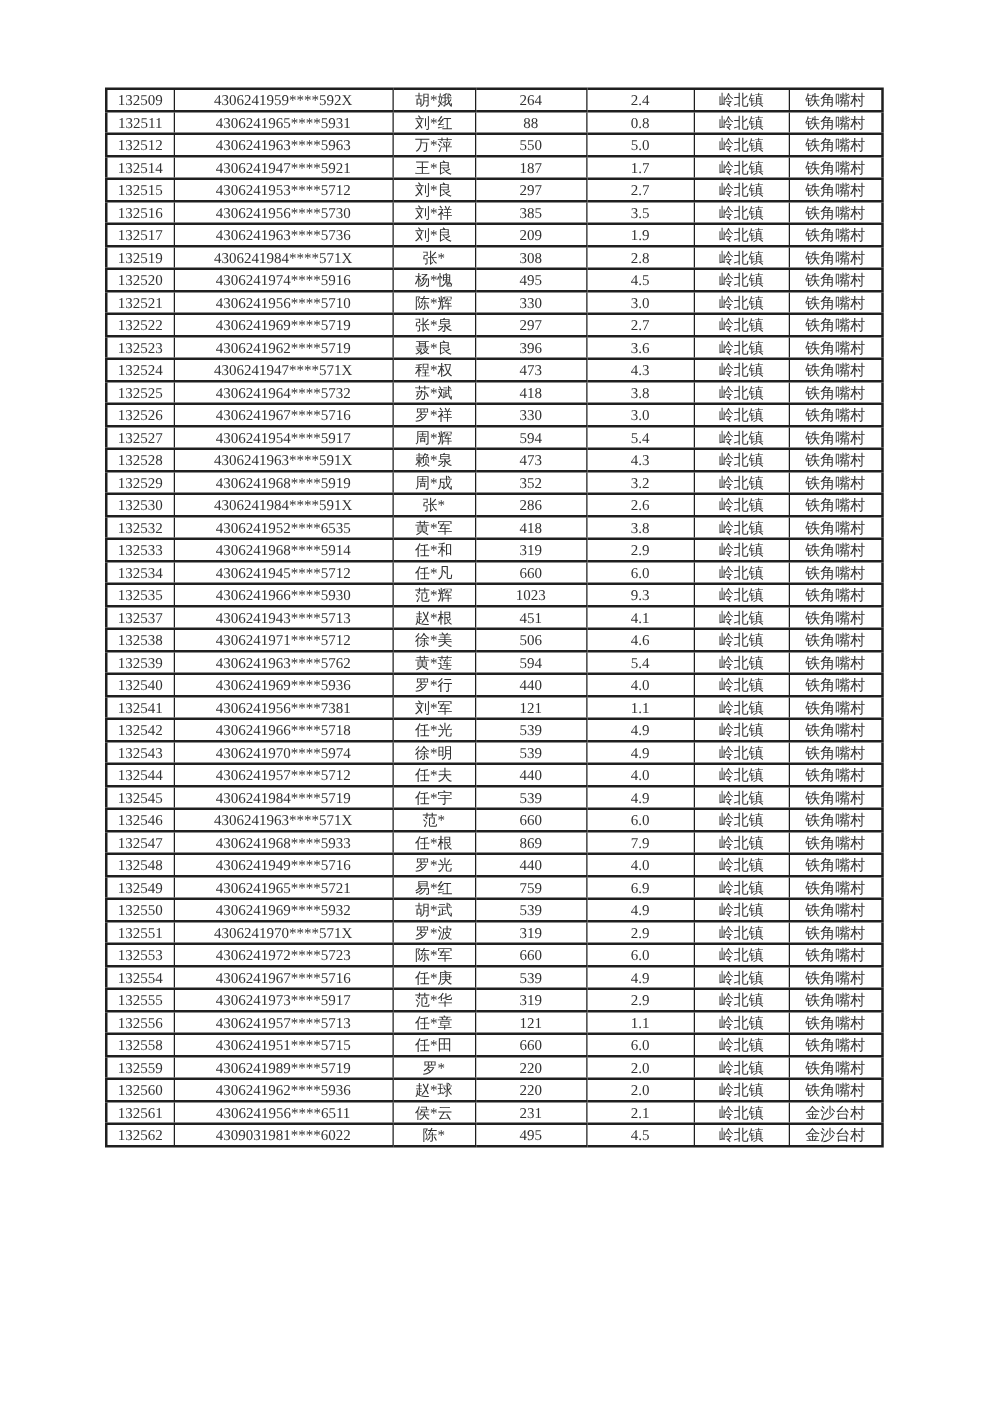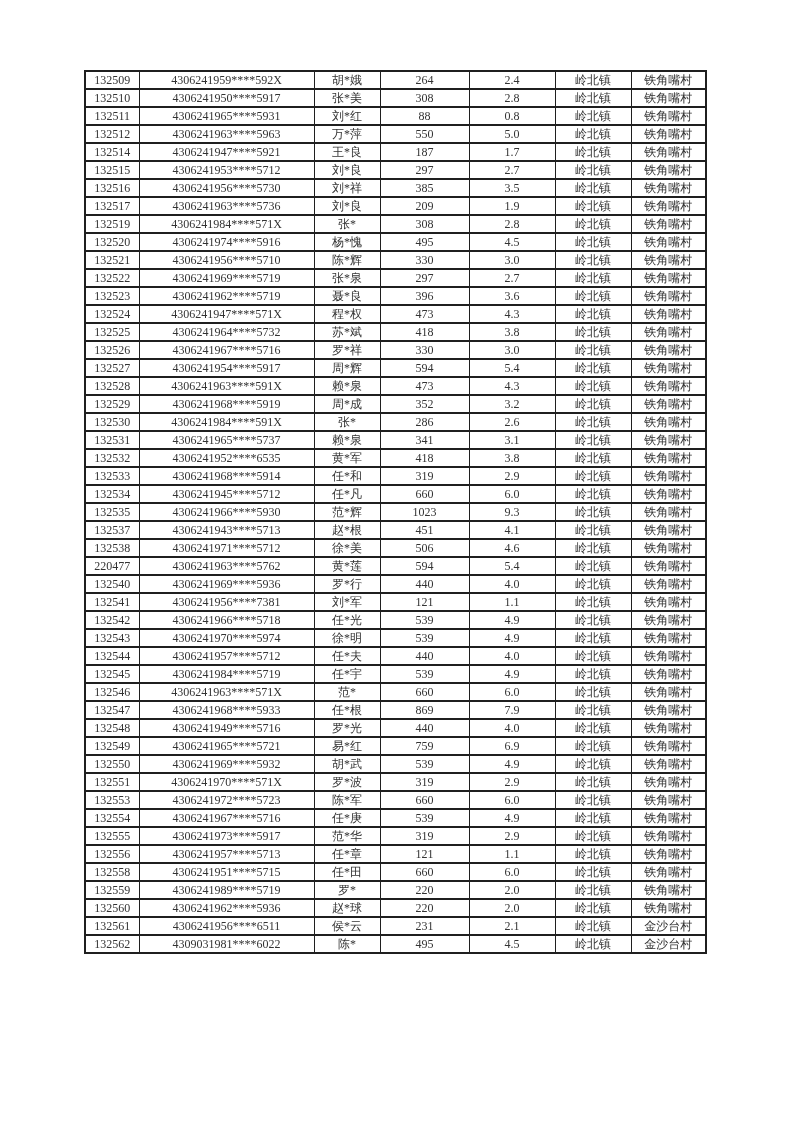--- a/index.html
+++ b/index.html
@@ -65,29 +65,20 @@
         <tr>
     <td>132509</td>
     <td>4306241959****592X</td>
     <td>胡*娥</td>
     <td>264</td>
     <td>2.4</td>
     <td>岭北镇</td>
     <td>铁角嘴村</td>
   </tr>
         <tr>
-    <td>132510</td>
-    <td>4306241950****5917</td>
-    <td>张*美</td>
-    <td>308</td>
-    <td>2.8</td>
-    <td>岭北镇</td>
-    <td>铁角嘴村</td>
-  </tr>
-        <tr>
     <td>132511</td>
     <td>4306241965****5931</td>
     <td>刘*红</td>
     <td>88</td>
     <td>0.8</td>
     <td>岭北镇</td>
     <td>铁角嘴村</td>
   </tr>
         <tr>
     <td>132512</td>
@@ -236,29 +227,20 @@
         <tr>
     <td>132530</td>
     <td>4306241984****591X</td>
     <td>张*</td>
     <td>286</td>
     <td>2.6</td>
     <td>岭北镇</td>
     <td>铁角嘴村</td>
   </tr>
         <tr>
-    <td>132531</td>
-    <td>4306241965****5737</td>
-    <td>赖*泉</td>
-    <td>341</td>
-    <td>3.1</td>
-    <td>岭北镇</td>
-    <td>铁角嘴村</td>
-  </tr>
-        <tr>
     <td>132532</td>
     <td>4306241952****6535</td>
     <td>黄*军</td>
     <td>418</td>
     <td>3.8</td>
     <td>岭北镇</td>
     <td>铁角嘴村</td>
   </tr>
         <tr>
     <td>132533</td>
@@ -299,21 +281,21 @@
         <tr>
     <td>132538</td>
     <td>4306241971****5712</td>
     <td>徐*美</td>
     <td>506</td>
     <td>4.6</td>
     <td>岭北镇</td>
     <td>铁角嘴村</td>
   </tr>
         <tr>
-    <td>220477</td>
+    <td>132539</td>
     <td>4306241963****5762</td>
     <td>黄*莲</td>
     <td>594</td>
     <td>5.4</td>
     <td>岭北镇</td>
     <td>铁角嘴村</td>
   </tr>
         <tr>
     <td>132540</td>
     <td>4306241969****5936</td>

